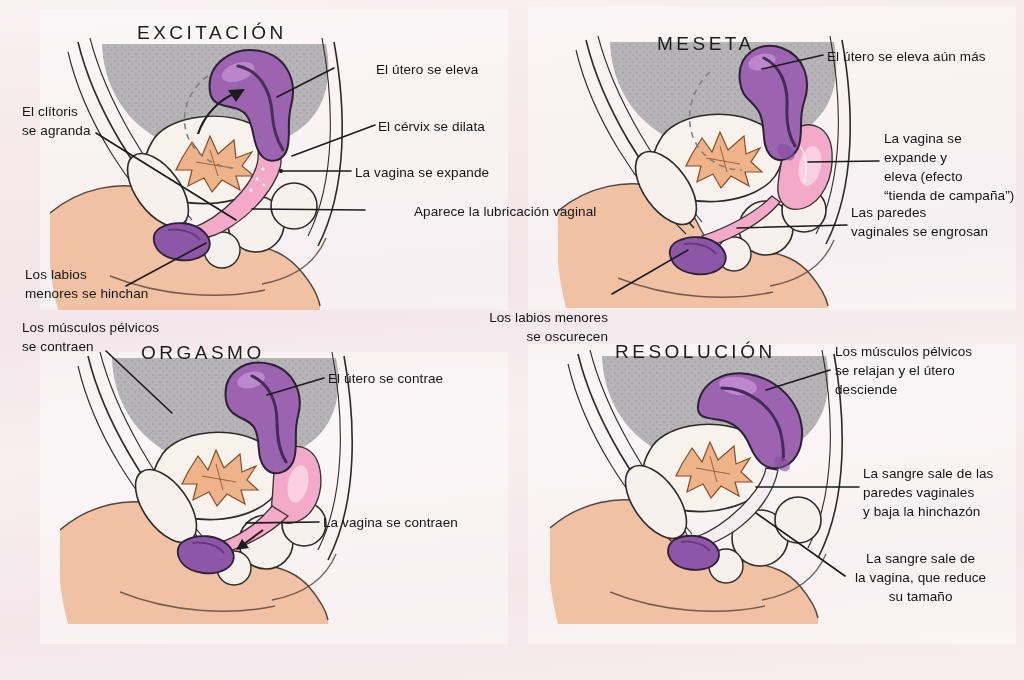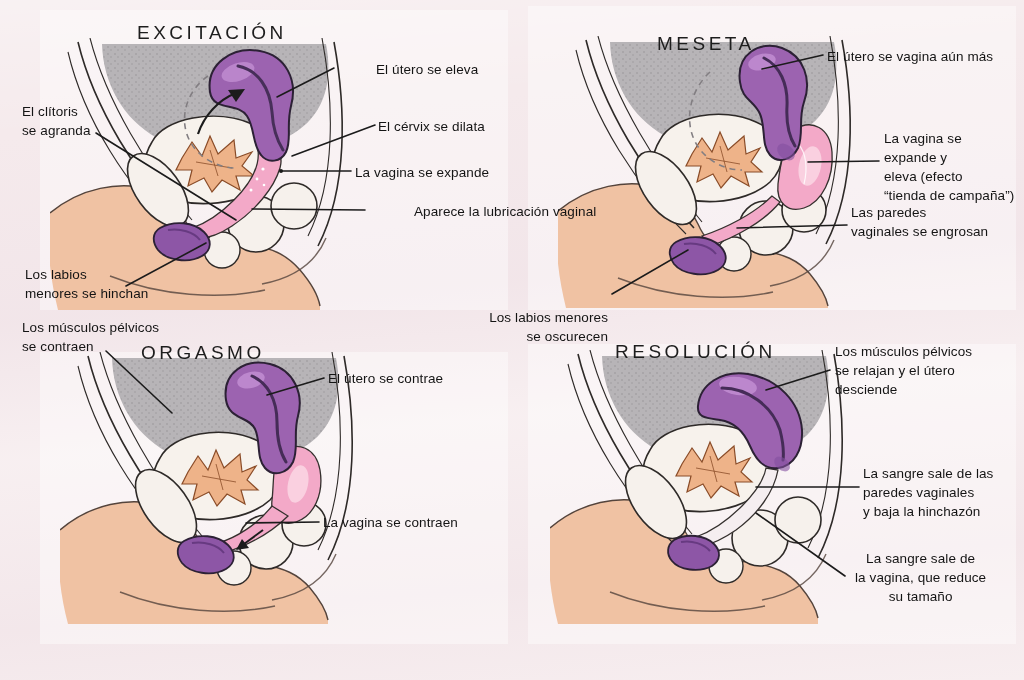--- a/index.html
+++ b/index.html
@@ -282,21 +282,21 @@
 
   <div class="lbl" style="left:338px;top:61px;padding-left:38px;">El útero se eleva</div>
   <div class="lbl" style="left:22px;top:103px;">El clítoris
 se agranda</div>
   <div class="lbl" style="left:378px;top:118px;">El cérvix se dilata</div>
   <div class="lbl" style="left:355px;top:164px;">La vagina se expande</div>
   <div class="lbl" style="left:369px;top:203px;margin-left:45px;">Aparece la lubricación vaginal</div>
   <div class="lbl" style="left:25px;top:266px;">Los labios
 menores se hinchan</div>
 
-  <div class="lbl" style="left:827px;top:48px;">El útero se vagina aún más</div>
+  <div class="lbl" style="left:827px;top:48px;">El útero se eleva aún más</div>
   <div class="lbl" style="left:884px;top:130px;">La vagina se
 expande y
 eleva (efecto
 “tienda de campaña”)</div>
   <div class="lbl" style="left:851px;top:204px;">Las paredes
 vaginales se engrosan</div>
   <div class="lbl right" style="left:470px;top:265px;width:138px;">Los labios menores
 se oscurecen</div>
 
   <div class="lbl" style="left:22px;top:319px;">Los músculos pélvicos

